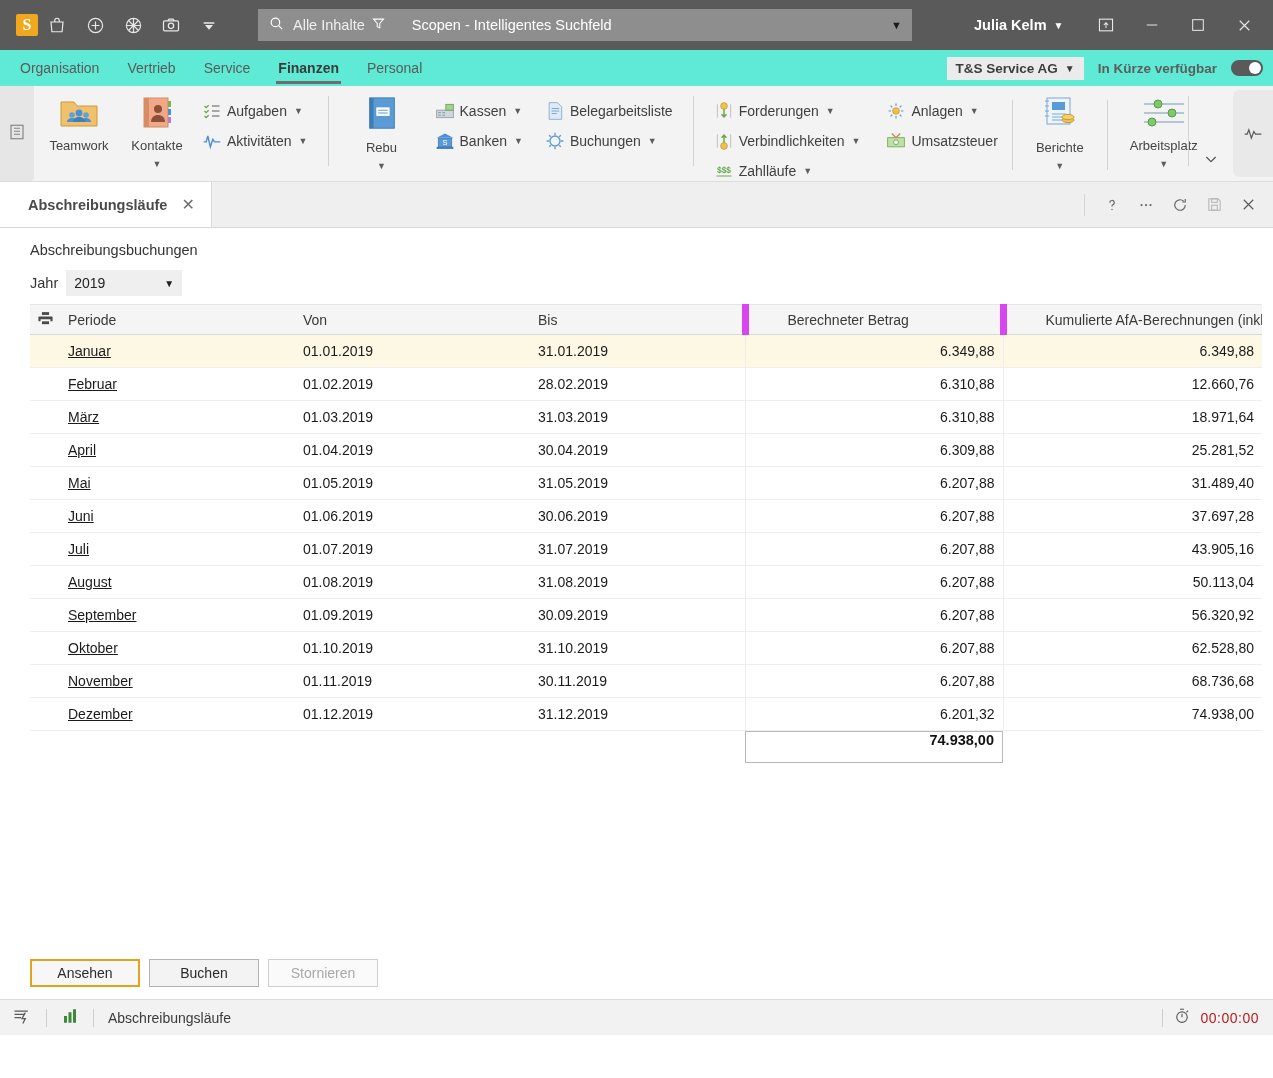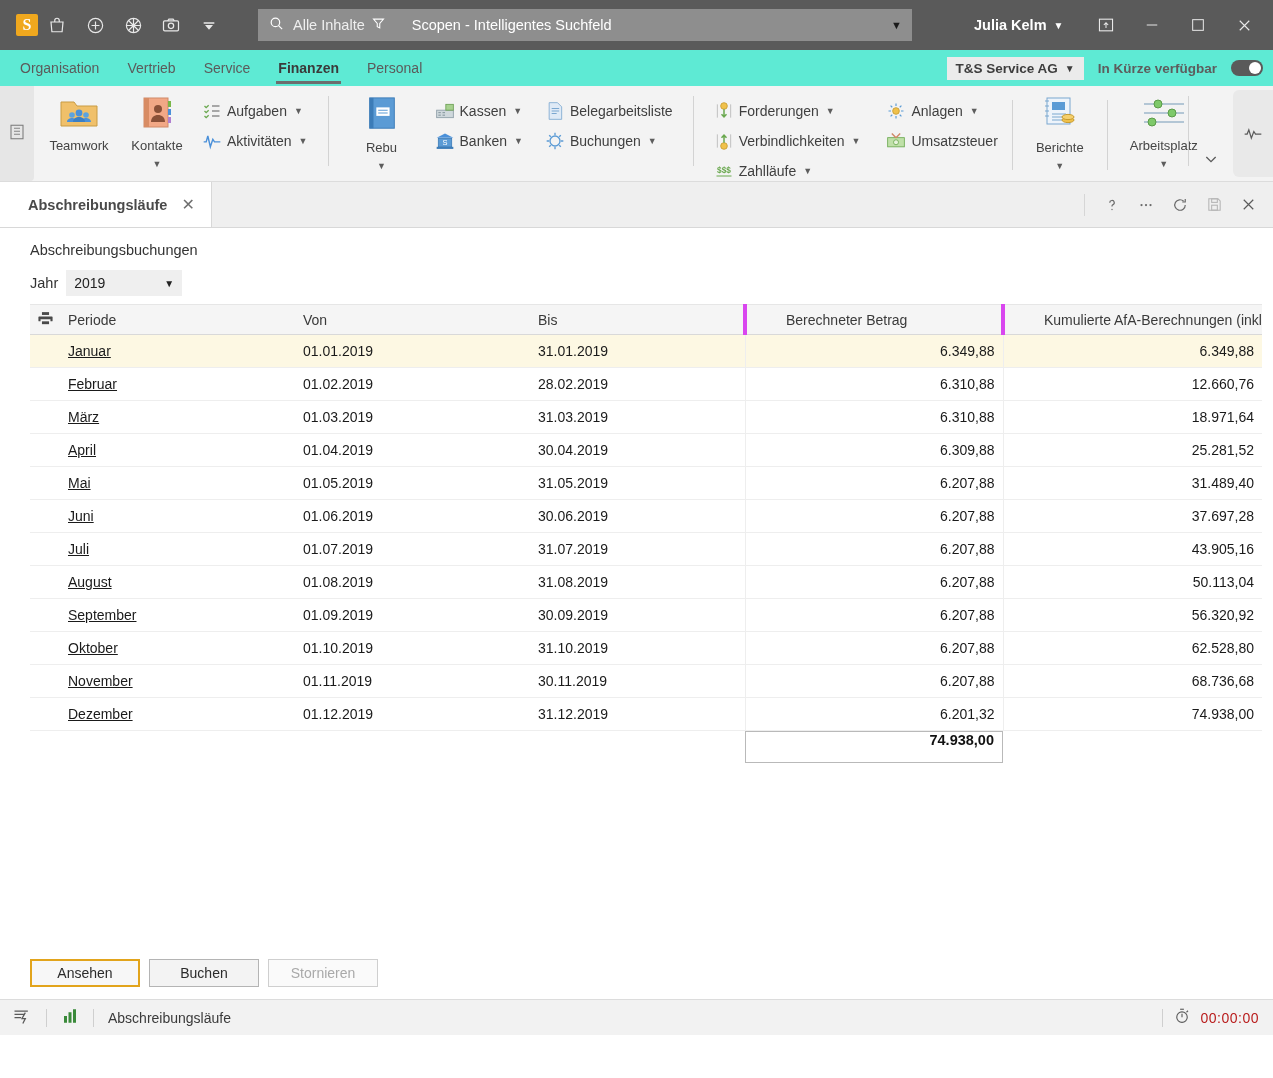--- a/index.html
+++ b/index.html
@@ -147,21 +147,21 @@
   
   .grid { position:absolute; left:30px; top:76px; right:10px; }
   table.g { border-collapse: collapse; width: 1232px; table-layout: fixed; }
   table.g thead th {
     background:#f5f5f5; font-weight:normal; font-size:14px; color:#3a3a3a;
     height:30px; padding: 0 8px; border-bottom:1px solid #d9d9d9;
     border-top:1px solid #e6e6e6; text-align:left; vertical-align:middle;
     overflow:hidden; white-space:nowrap;
   }
   table.g thead th.prn { width:30px; padding:0; text-align:center; }
-  table.g thead th.num { text-align:left; border-left:4px solid #d946ef;padding-left:39px; }
+  table.g thead th.num { text-align:left; border-left:7px solid #d946ef;padding-left:39px; }
   table.g tbody td {
     height:33px; font-size:14px; color:#1a1a1a; padding:0 8px;
     border-bottom:1px solid #eeeeee; vertical-align:middle;
     overflow:hidden; white-space:nowrap;
   }
   table.g tbody td.num { text-align:right; border-left:1px solid #eeeeee; }
   table.g tbody tr.sel td { background:#fdf8e3; }
   .per-link { text-decoration: underline; color:#1a1a1a; }
   .sum-cell {
     font-weight:bold; text-align:right; font-size:14.5px; color:#111;

